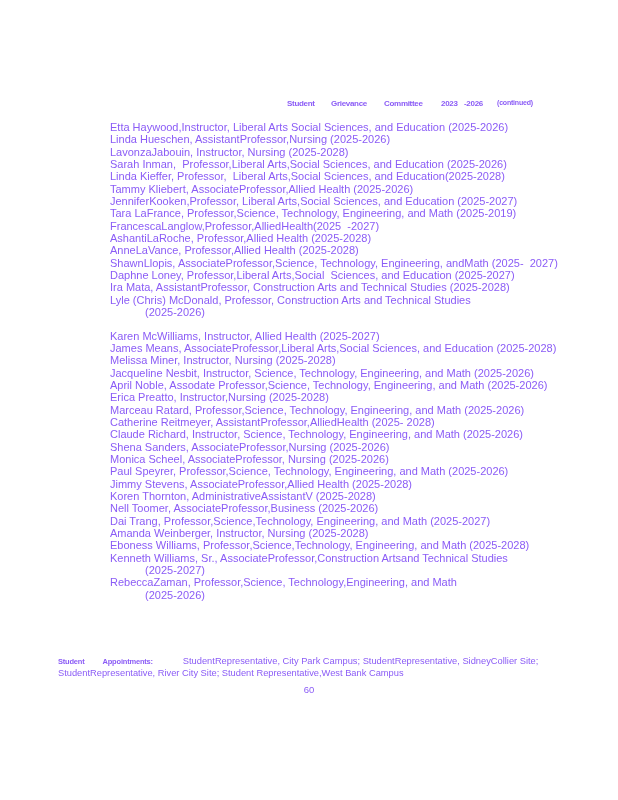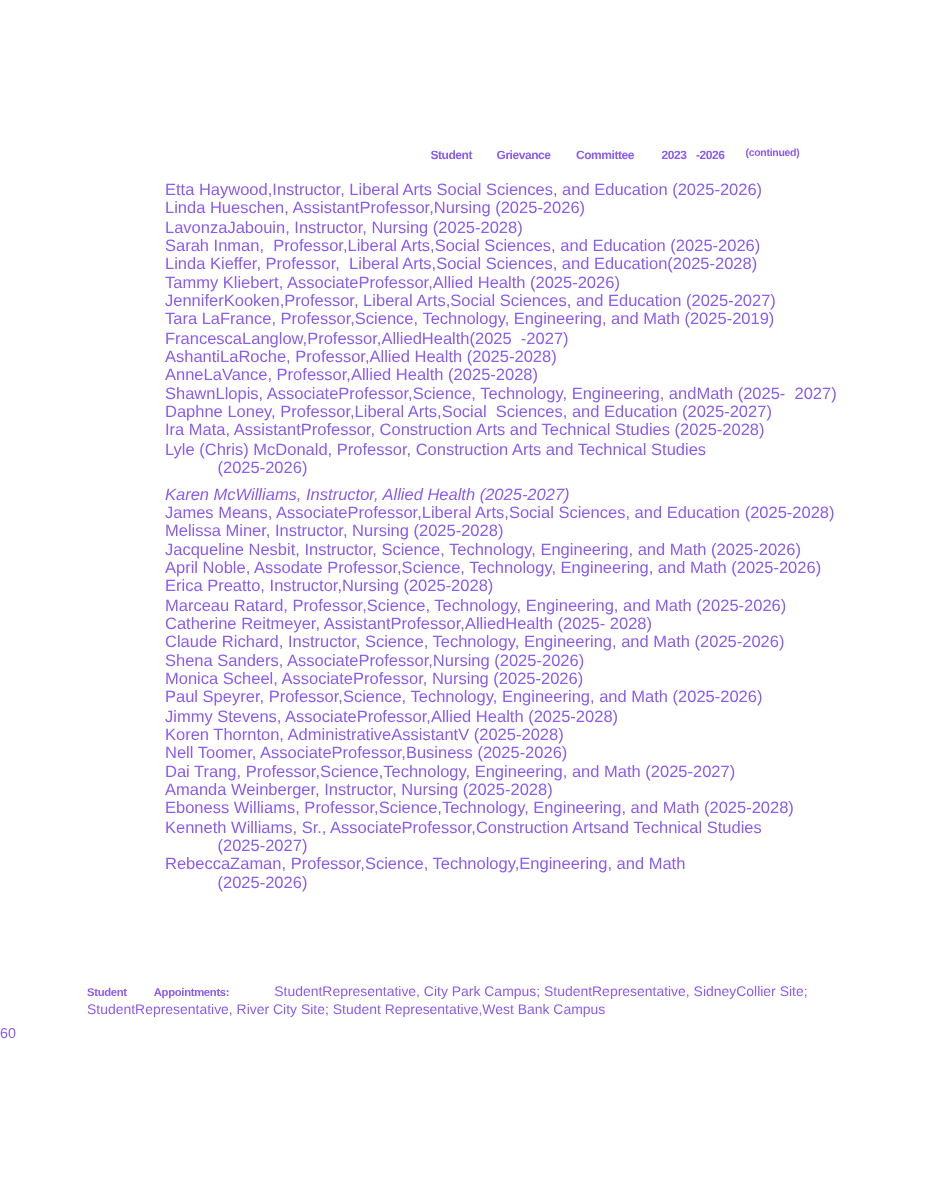--- a/index.html
+++ b/index.html
@@ -18,36 +18,36 @@
     position: absolute; top: 0;
     font-weight: bold; font-size: 8px; letter-spacing: -0.3px; white-space: pre;
   }
   .page-header .continued { font-size: 7px; letter-spacing: -0.2px; }
   
   .member-list {
     position: absolute; left: 110px; top: 121px; width: 480px;
     font-size: 11px; line-height: 12.35px; letter-spacing: 0px;
   }
   .member { white-space: pre; }
-  .member.gap { margin-top: 5px; font-style: italic; }
+  .member.gap { margin-top: 11px; }
   .member .wrap { padding-left: 35px; white-space: pre; }
   
   .appointments {
     position: absolute; left: 58px; top: 640px; width: 534px;
     font-size: 9.3px; line-height: 11.6px; margin-top: 16px;
   }
   .appointments .cond {
     font-weight: bold; font-size: 7.5px; letter-spacing: -0.2px;
   }
   .appointments .lbl1 { margin-right: 18px; }
   .appointments .lbl2 { margin-right: 30px; }
   
   .page-number {
     position: absolute; top: 684px; left: 0; width: 618px;
-    text-align: left; font-size: 9.5px;
+    text-align: center; font-size: 9.5px;
   }
 </style>
 </head>
 <body>
 
 <div class="page">
 
   <div class="page-header">
     <span style="left:287px">Student</span>
     <span style="left:331px">Grievance</span>

